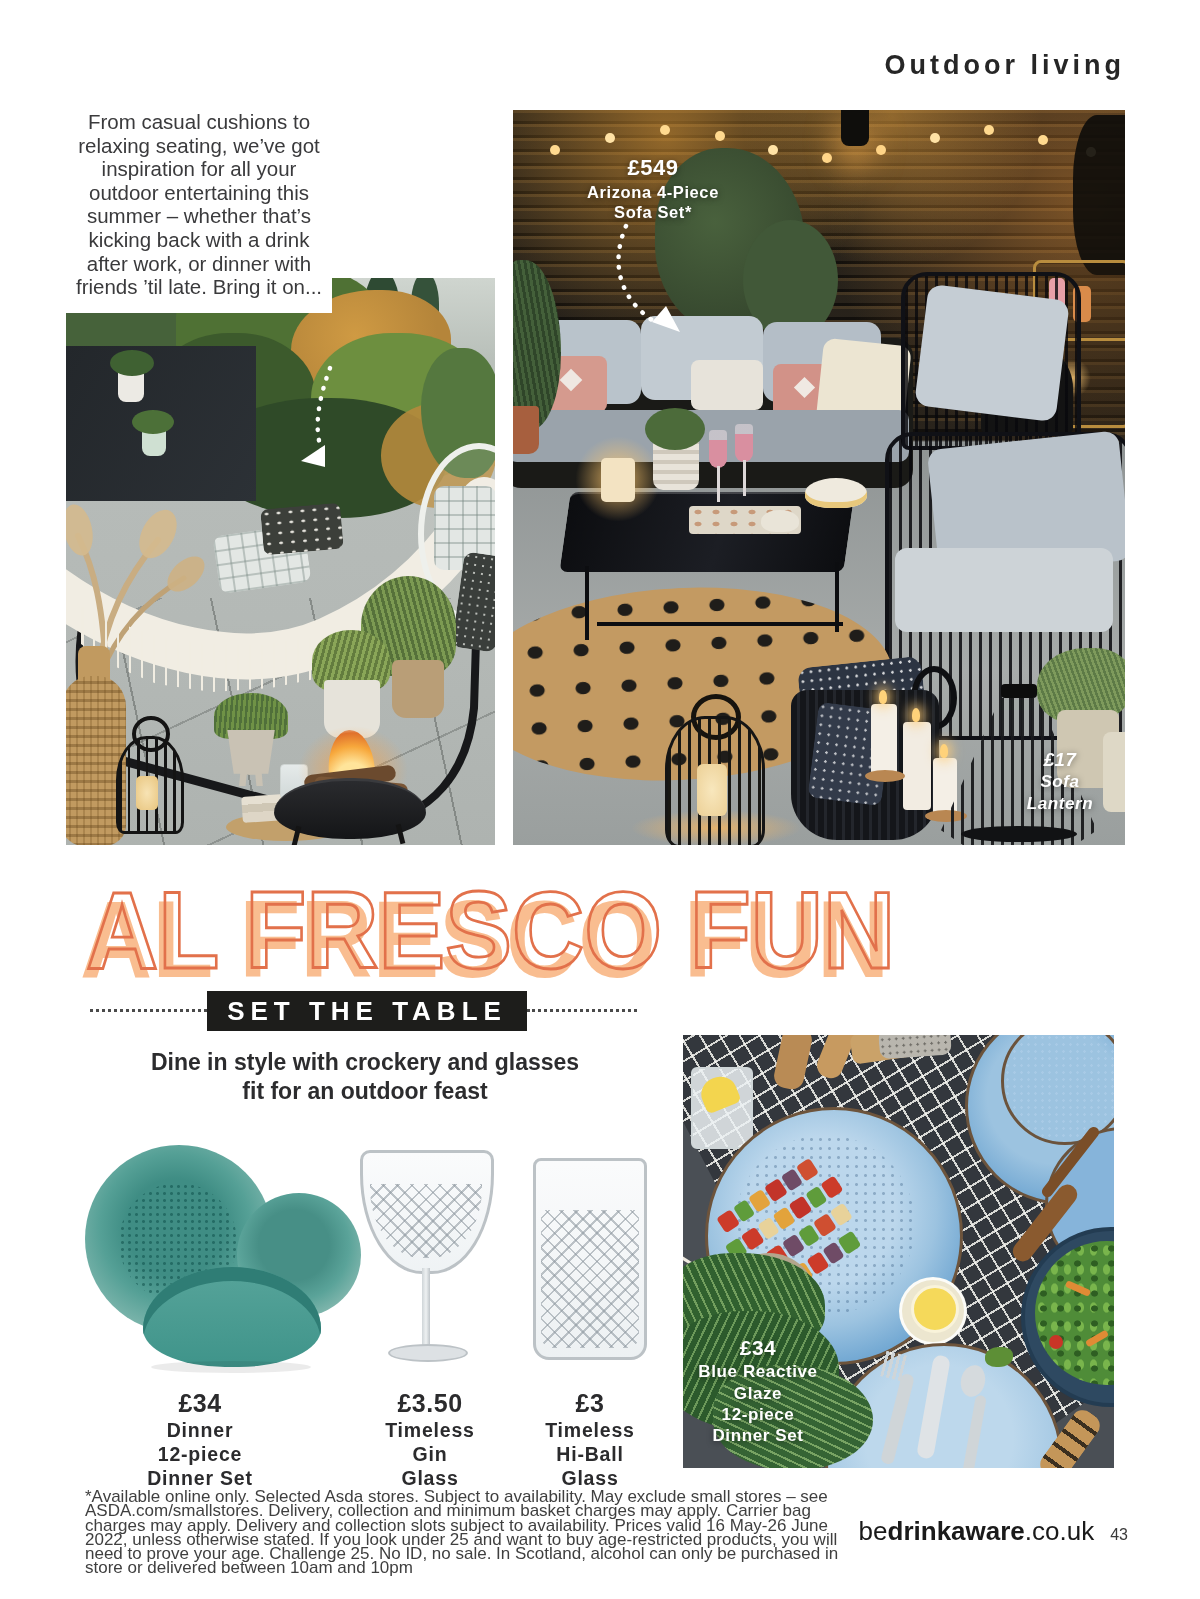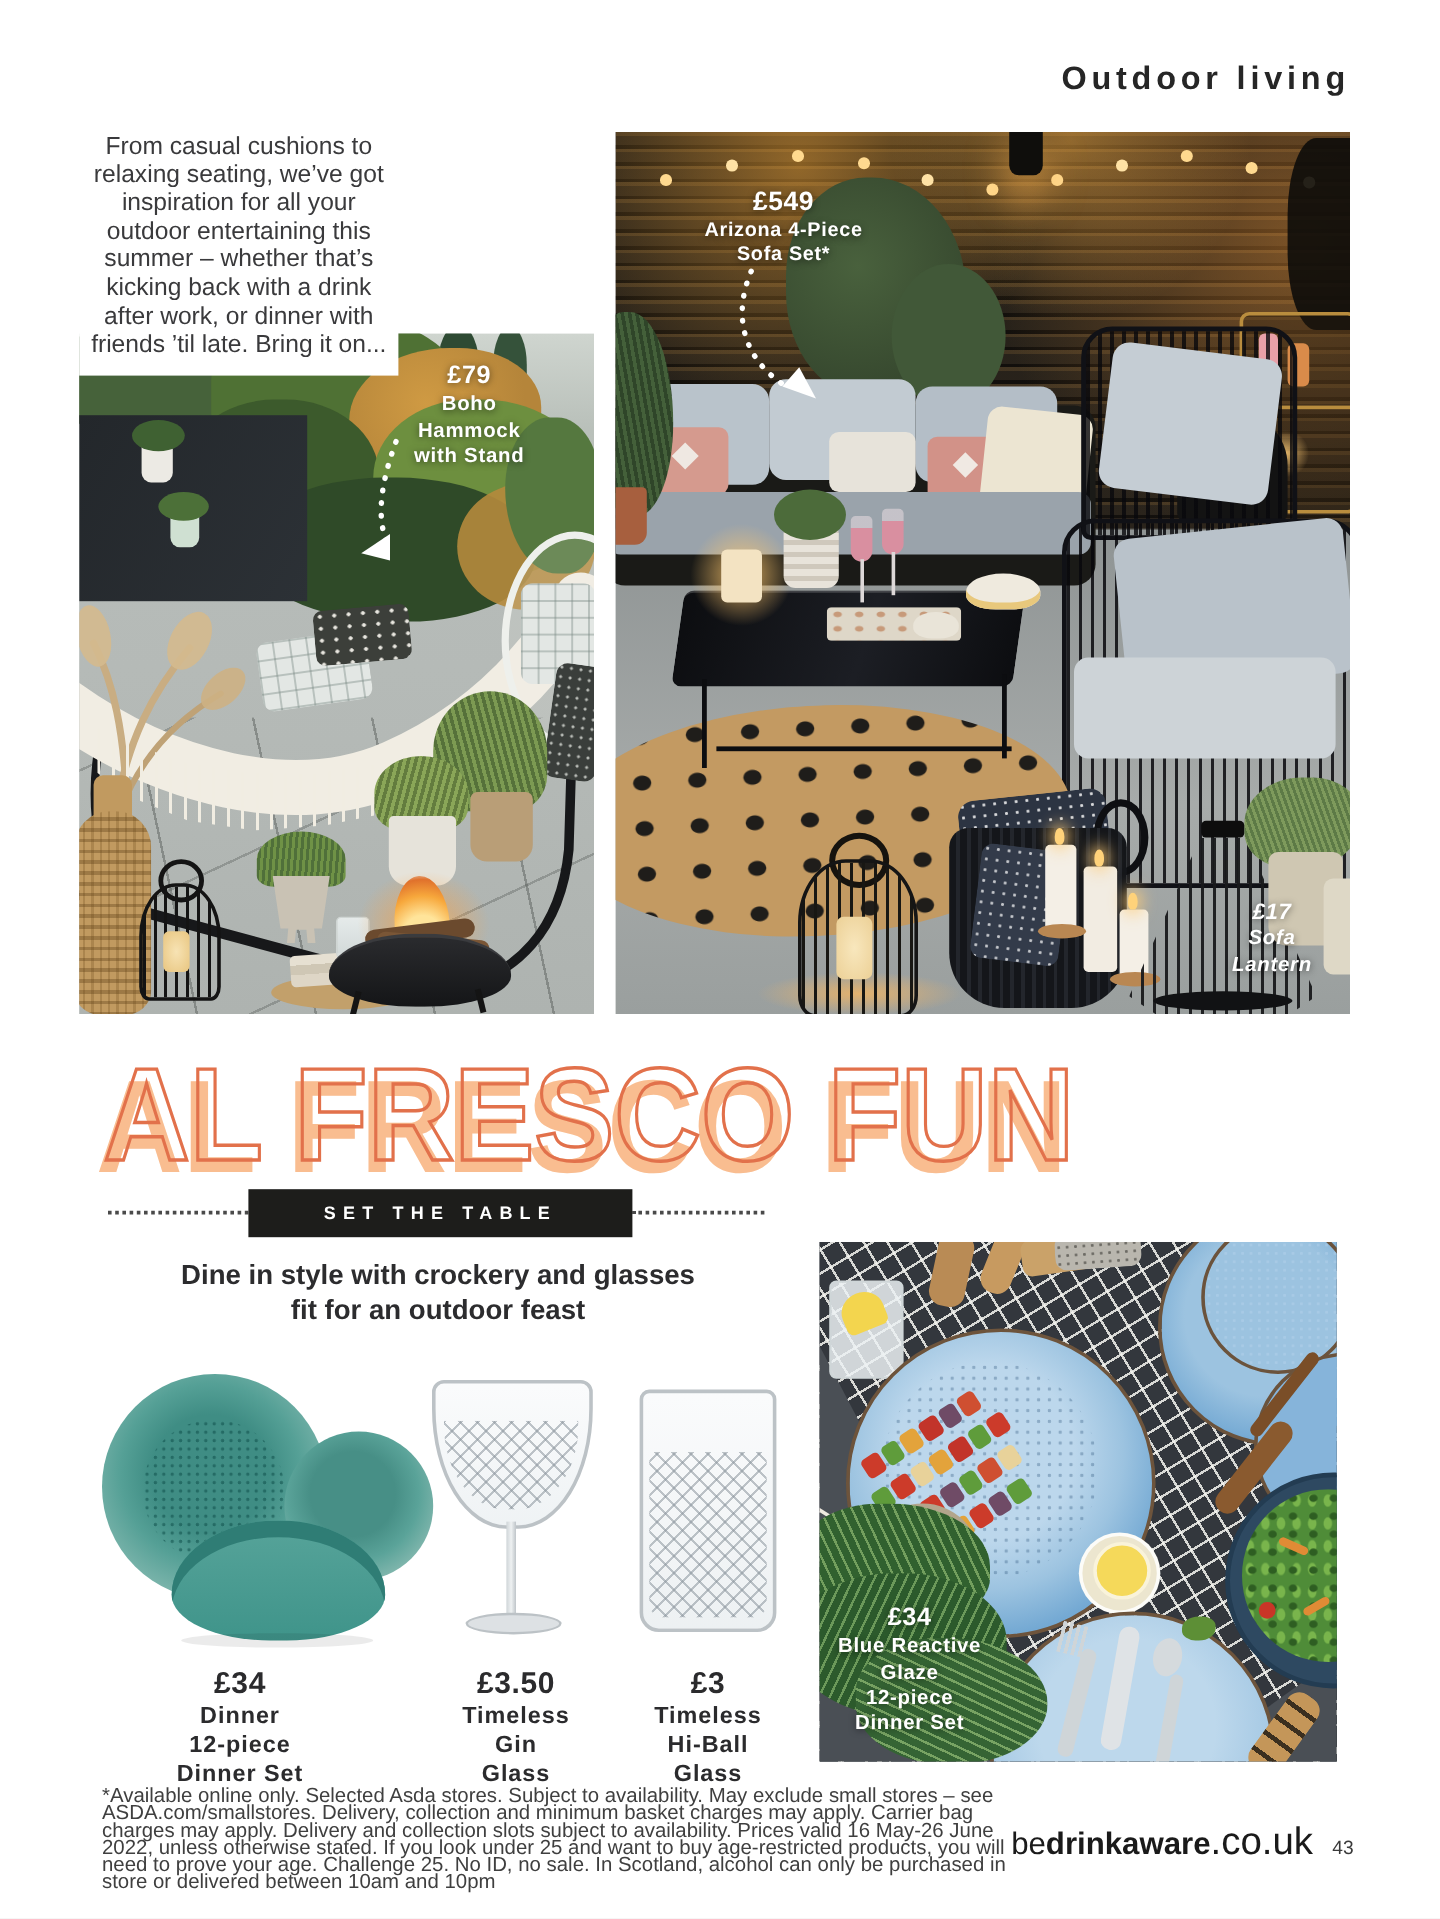--- a/index.html
+++ b/index.html
@@ -26,21 +26,21 @@
   .headline div{font-size:100px;font-weight:800;letter-spacing:0px;white-space:nowrap;
                 line-height:1;}
   .headline-fill{color:#f9bd90;transform:translate(-6px,9px);}
   .headline-outline{position:absolute;left:0;top:0;color:transparent;
                     -webkit-text-stroke:2.6px #e2714b;}
 
   
   .dotted{position:absolute;height:0;border-top:3px dotted #4a4a4a;z-index:3;}
   .banner{position:absolute;left:207px;top:991px;width:320px;height:40px;background:#1d1d1b;
           z-index:3;display:flex;align-items:center;justify-content:center;}
-  .banner span{color:#fff;font-weight:700;font-size:15px;letter-spacing:6px;text-align:right;}
+  .banner span{color:#fff;font-weight:700;font-size:26px;letter-spacing:6px;text-align:right;}
   .subtitle{position:absolute;left:135px;top:1048px;width:460px;text-align:center;
             font-size:23px;font-weight:700;line-height:29px;color:#2c2c2e;z-index:3;}
 
   
   .prodlabel{position:absolute;text-align:center;color:#2b2b2d;font-weight:700;z-index:3;}
   .prodlabel .pp{font-size:25px;line-height:30px;letter-spacing:.5px;}
   .prodlabel .pl{font-size:19.5px;line-height:24px;letter-spacing:.8px;}
   .xhatch{background-image:
       repeating-linear-gradient(45deg,rgba(140,150,158,.55) 0 1.8px,transparent 1.8px 10px),
       repeating-linear-gradient(-45deg,rgba(140,150,158,.55) 0 1.8px,transparent 1.8px 10px);}
@@ -49,21 +49,21 @@
       linear-gradient(90deg,rgba(120,135,130,.4) 2px,transparent 2px);
       background-size:14px 14px;}
 
   
   .disclaimer{position:absolute;left:85px;top:1490px;width:758px;font-size:17px;
               line-height:14.3px;color:#3f3f3f;z-index:3;}
   .brand{position:absolute;right:72px;top:1516px;display:flex;align-items:baseline;
          color:#1a1a1a;z-index:3;}
   .brand .b1{font-size:26px;font-weight:400;}
   .brand .b2{font-size:26px;font-weight:800;}
-  .brand .b3{font-size:32px;font-weight:400;}
+  .brand .b3{font-size:26px;font-weight:400;}
   .brand .pg{font-size:16px;color:#3a3a3a;margin-left:16px;}
 </style>
 </head>
 <body>
 
 <div class="page">
 
   <div class="pagetitle">Outdoor living</div>
 
   <div class="intro">From casual cushions to relaxing seating, we’ve got inspiration for all your outdoor entertaining this summer – whether that’s kicking back with a drink after work, or dinner with friends ’til late. Bring it on...</div>
@@ -137,26 +137,20 @@
     <i class="s" style="left:214px;top:486px;width:26px;height:36px;background:linear-gradient(rgba(235,240,240,.9),rgba(210,218,218,.9));border-radius:4px 4px 8px 8px;border:1px solid #cfd5d3;"></i>
 
     <i class="s" style="left:232px;top:448px;width:110px;height:90px;background:radial-gradient(closest-side,rgba(255,190,90,.8),rgba(255,160,60,.35),transparent);"></i>
     <i class="s" style="left:262px;top:452px;width:46px;height:58px;background:radial-gradient(circle at 50% 85%,#ffe49a 0 30%,#f7a83c 60%,#e0712c 85%,transparent);border-radius:50% 50% 35% 35%/70% 70% 30% 30%;transform:rotate(-4deg);"></i>
     <i class="s" style="left:238px;top:492px;width:92px;height:16px;background:#6b4a2e;border-radius:8px;transform:rotate(-7deg);"></i>
     <i class="s" style="left:248px;top:502px;width:94px;height:14px;background:#7a5636;border-radius:7px;transform:rotate(5deg);"></i>
     <i class="s" style="left:208px;top:500px;width:152px;height:58px;background:linear-gradient(#2a2b2e,#141517);border-radius:50%/60% 60% 45% 45%;border-top:3px solid #3a3b3e;"></i>
     <i class="s" style="left:228px;top:548px;width:5px;height:20px;background:#141414;transform:rotate(14deg);"></i>
     <i class="s" style="left:332px;top:546px;width:5px;height:20px;background:#141414;transform:rotate(-14deg);"></i>
 
-    <div class="label" style="left:250px;top:22px;width:150px;">
-      <div class="pr">£79</div>
-      <div class="ln">Boho</div>
-      <div class="ln">Hammock</div>
-      <div class="ln">with Stand</div>
-    </div>
     <svg class="arrow" style="left:225px;top:85px;" width="70" height="112" viewBox="0 0 70 112">
       <path d="M 39 5 C 28 35 22 65 31 88" stroke="#ffffff" stroke-width="4.5" fill="none" stroke-linecap="round" stroke-dasharray="0.5 10"></path>
       <polygon points="10,98 34,82 34,104" fill="#ffffff"></polygon>
     </svg>
   </div>
 
   <div class="photo" style="left:513px;top:110px;width:612px;height:735px;
               background:linear-gradient(180deg,#241f18 0,#2a241c 330px,#8f9494 332px,#a7abaa 560px,#9a9f9e 735px);">
 
     <i class="s" style="left:0;top:0;width:612px;height:332px;

